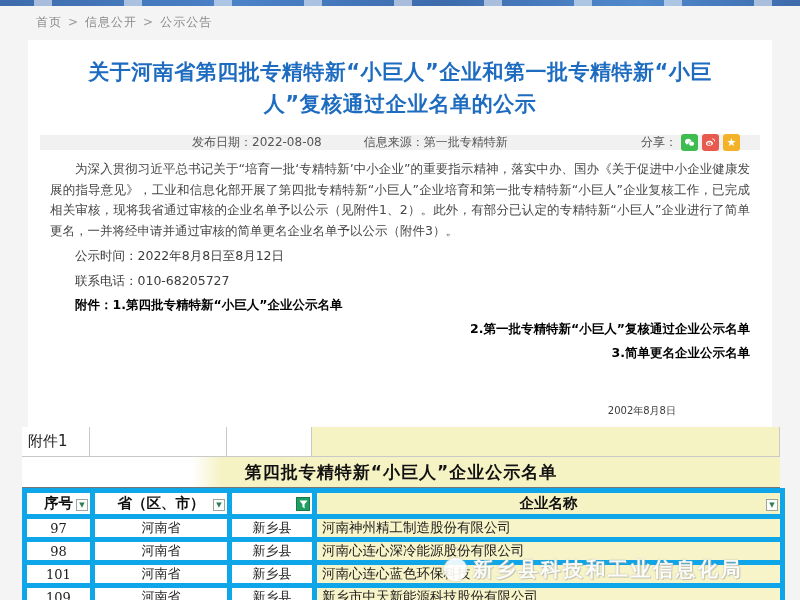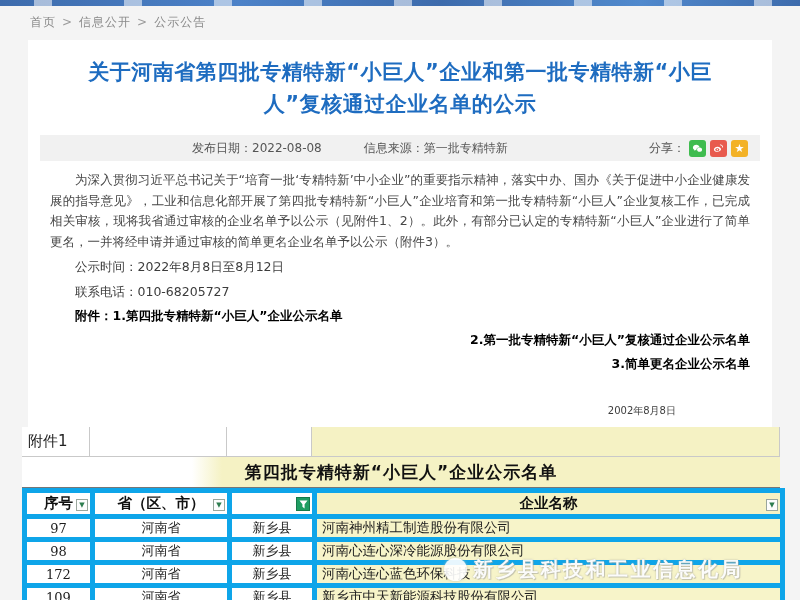--- a/index.html
+++ b/index.html
@@ -8,33 +8,33 @@
   #root { position:relative; width:800px; height:600px; background:#f4f4f4; overflow:hidden; }
 
   
   .topbar { position:absolute; top:0; left:0; width:800px; height:6px;
     background:linear-gradient(90deg,#2a5da5,#3a76c4 30%,#2a5da5 55%,#3f7ec9 80%,#2a5da5);
     opacity:.9; }
   .topbar:after { content:""; position:absolute; inset:0;
     background:repeating-linear-gradient(90deg, transparent 0 34px, rgba(255,255,255,.55) 34px 52px, transparent 52px 90px); }
 
   
-  .breadcrumb { position:absolute; top:14px; left:30px; font-size:12px; color:#8a8a8a; letter-spacing:1px; }
+  .breadcrumb { position:absolute; top:14px; left:36px; font-size:12px; color:#8a8a8a; letter-spacing:1px; }
   .breadcrumb a { color:#8a8a8a; text-decoration:none; cursor:pointer; }
   .breadcrumb .sep { margin:0 6px; color:#9a9a9a; }
 
   
   .card { position:absolute; top:40px; left:28px; width:744px; height:387px; background:#ffffff; overflow:hidden; }
   .card h1 { margin:16px auto 0; max-width:625px; text-align:center; font-size:21px; line-height:32px;
     color:#1e6cc0; font-weight:bold; letter-spacing:.5px; }
-  .metabar { display:flex; align-items:center; margin:15px 12px 0; height:26px; background:#f1f1f1;
+  .metabar { display:flex; align-items:center; margin:15px 12px 0; height:15px; background:#f1f1f1;
     font-size:12px; color:#555; }
   .metabar .m-date { margin-left:152px; }
   .metabar .m-src { margin-left:42px; }
-  .metabar .m-share { margin-left:auto; margin-right:12px; display:flex; align-items:flex-start; gap:4px; }
+  .metabar .m-share { margin-left:auto; margin-right:20px; display:flex; align-items:flex-start; gap:4px; }
   .share-ic { width:17px; height:17px; border-radius:3px; display:inline-flex; align-items:center;
     justify-content:center; color:#fff; font-size:11px; cursor:pointer; }
   .ic-wechat { background:#3fbc4f; }
   .ic-weibo { background:#e85a4e; }
   .ic-fav { background:#f3b227; }
 
   .card p.body-p { margin:9px 22px 0; font-size:12.5px; line-height:20.5px; color:#474747;
     text-indent:2em; text-align:justify; }
   .info-line { margin:5px 22px 0; font-size:12.5px; line-height:20px; color:#3c3c3c; text-indent:2em; }
   .attach-line { margin:4px 22px 0; font-size:12.5px; line-height:20px; color:#000000; font-weight:bold; }
@@ -152,21 +152,21 @@
         <td>新乡县</td>
         <td class="c-name">河南神州精工制造股份有限公司</td>
       </tr>
       <tr class="data">
         <td>98</td>
         <td>河南省</td>
         <td>新乡县</td>
         <td class="c-name">河南心连心深冷能源股份有限公司</td>
       </tr>
       <tr class="data">
-        <td>172</td>
+        <td>101</td>
         <td>河南省</td>
         <td>新乡县</td>
         <td class="c-name">河南心连心蓝色环保科技</td>
       </tr>
       <tr class="data">
         <td>109</td>
         <td>河南省</td>
         <td>新乡县</td>
         <td class="c-name">新乡市中天新能源科技股份有限公司</td>
       </tr>

